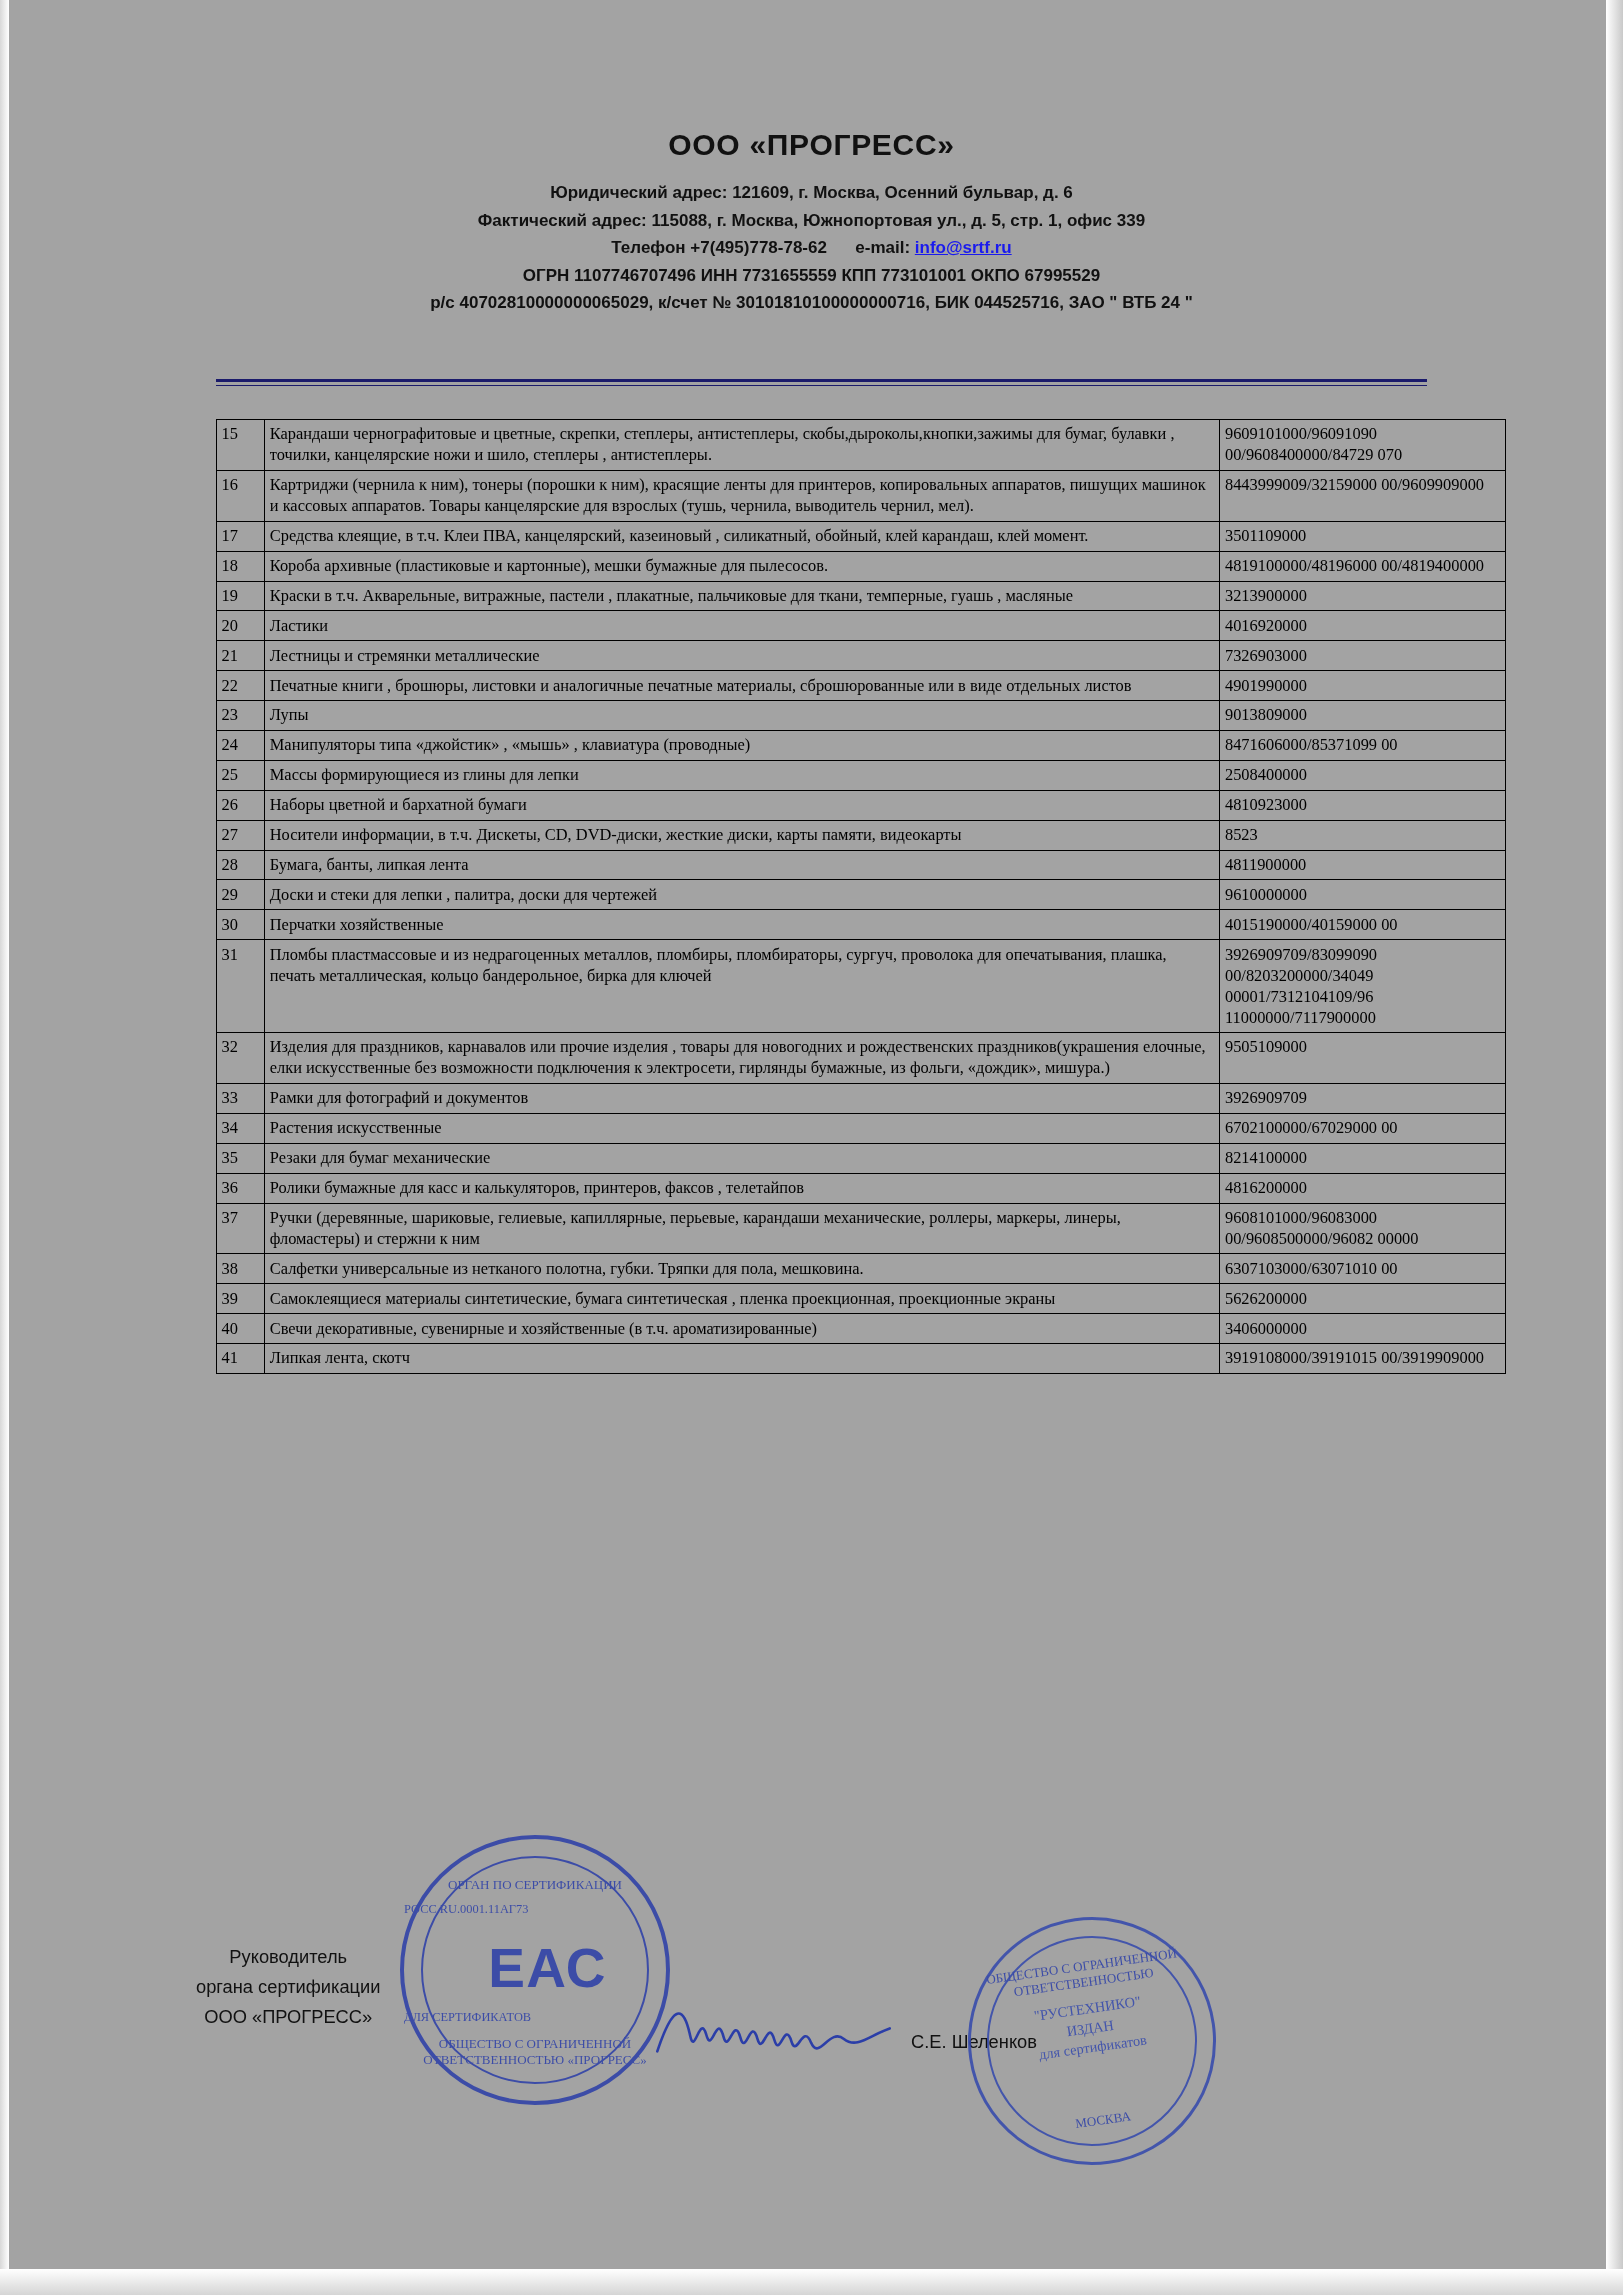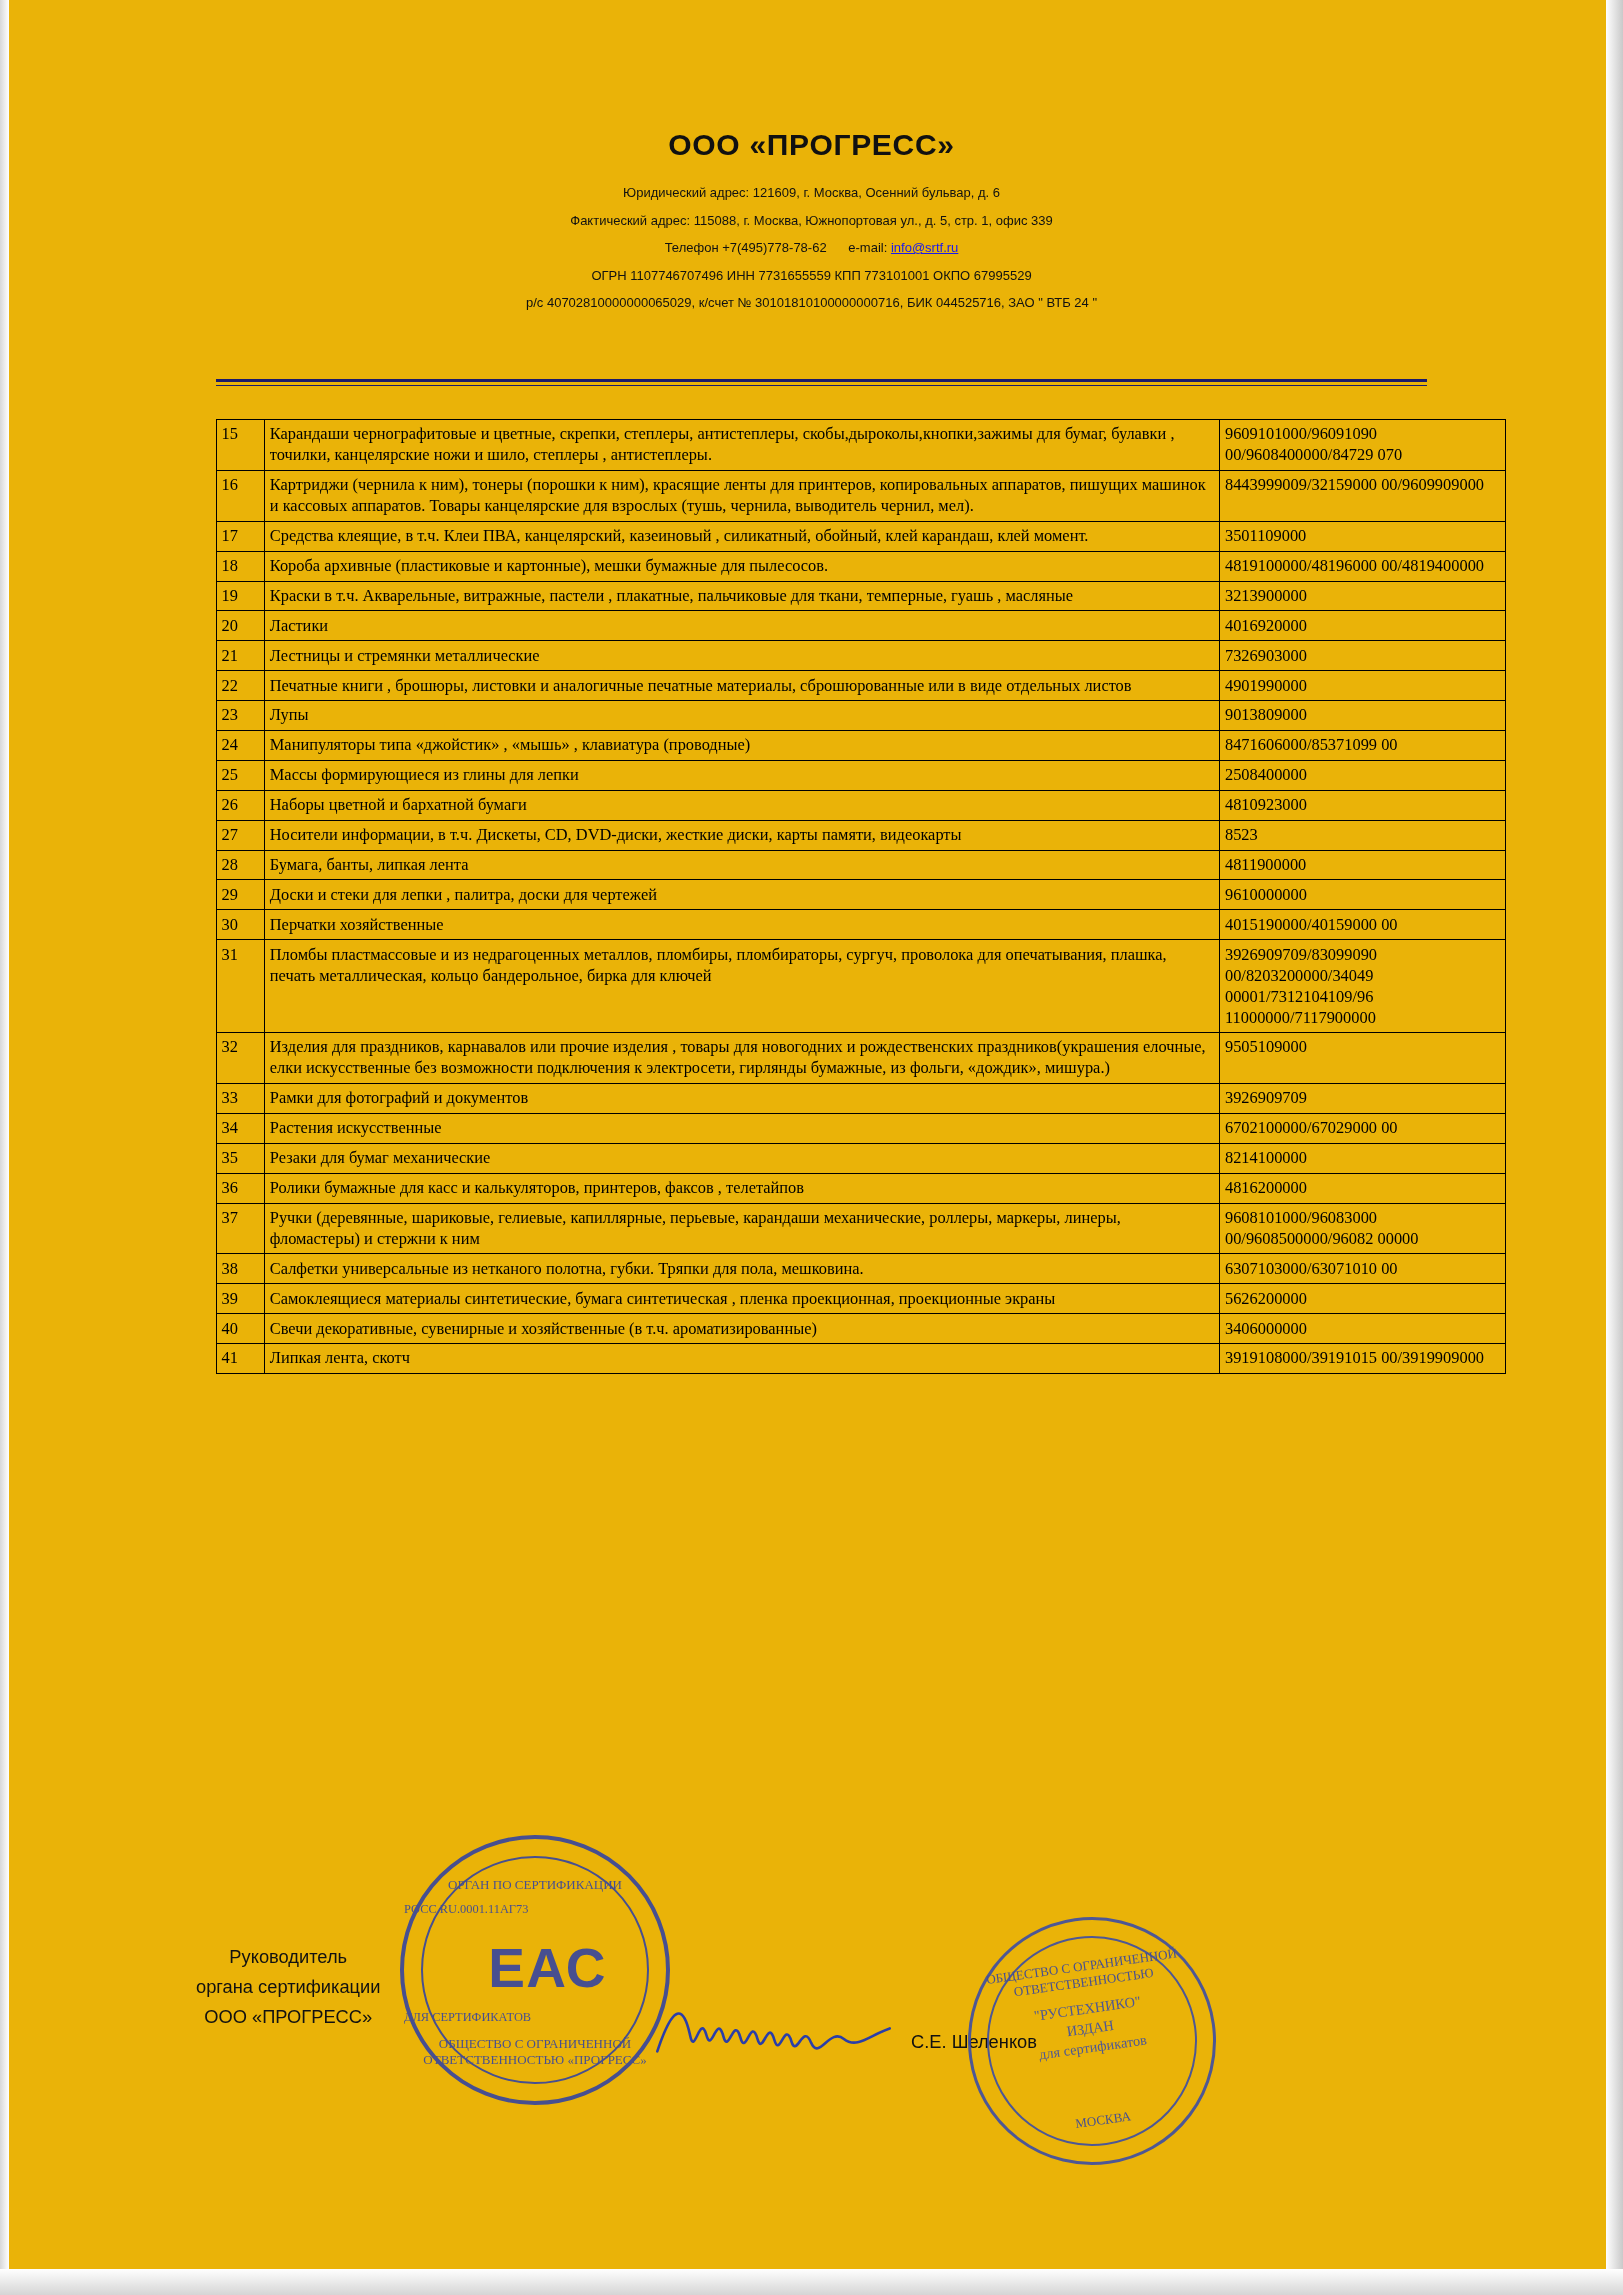--- a/index.html
+++ b/index.html
@@ -7,21 +7,21 @@
     padding: 0;
     background: #efefef;
   }
   body {
     font-family: "Liberation Sans", sans-serif;
   }
   .page {
     position: relative;
     width: 1623px;
     height: 2295px;
-    background: #eab308;
+    background: #a3a3a3;
     overflow: hidden;
     box-sizing: border-box;
   }
   
   .paper-edge-left {
     position: absolute;
     left: 0; top: 0; bottom: 0;
     width: 9.2px;
     background: linear-gradient(to right, #d8d8d8, #ffffff);
   }
@@ -46,23 +46,24 @@
     text-align: center;
     color: #111;
   }
   .company-title {
     font-size: 30px;
     font-weight: bold;
     letter-spacing: 0.7px;
     margin-bottom: 17px;
   }
   .header-line {
-    font-size: 13px;
+    font-size: 17px;
     line-height: 27.5px;
     white-space: nowrap;
+    font-weight: bold;
   }
   .header-line a {
     color: #1a1aee;
     text-decoration: underline;
   }
   .rule-wrap {
     position: absolute;
     left: 216px;
     right: 196px;
     top: 379px;

